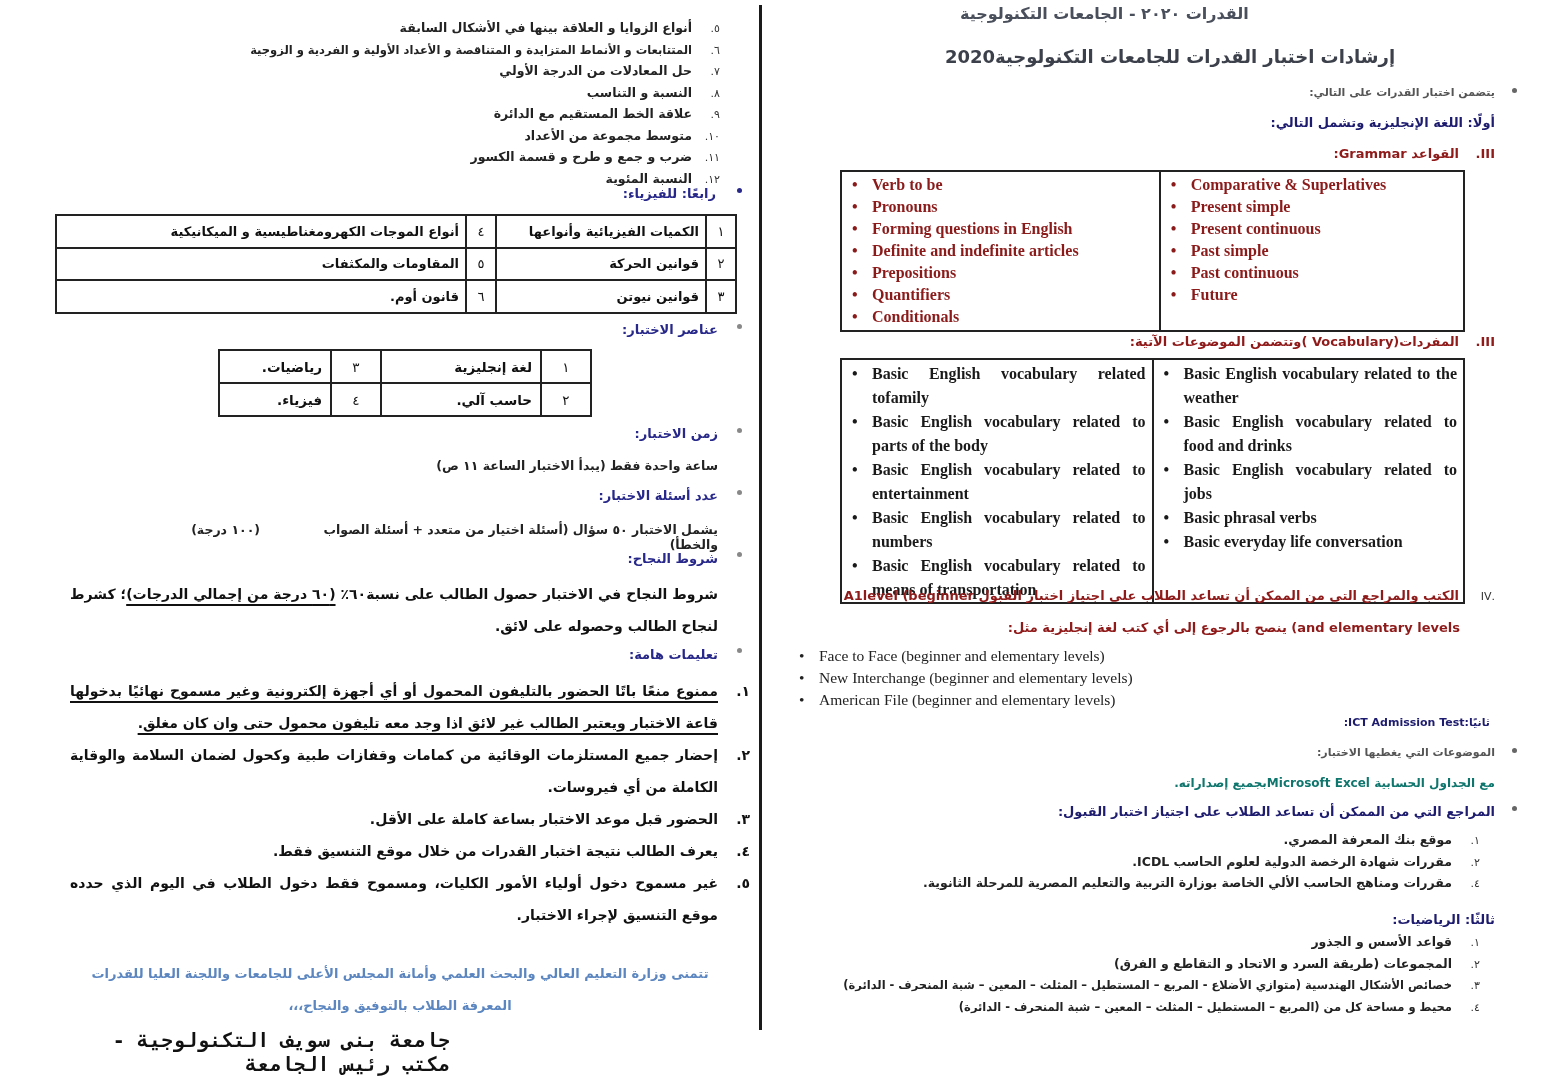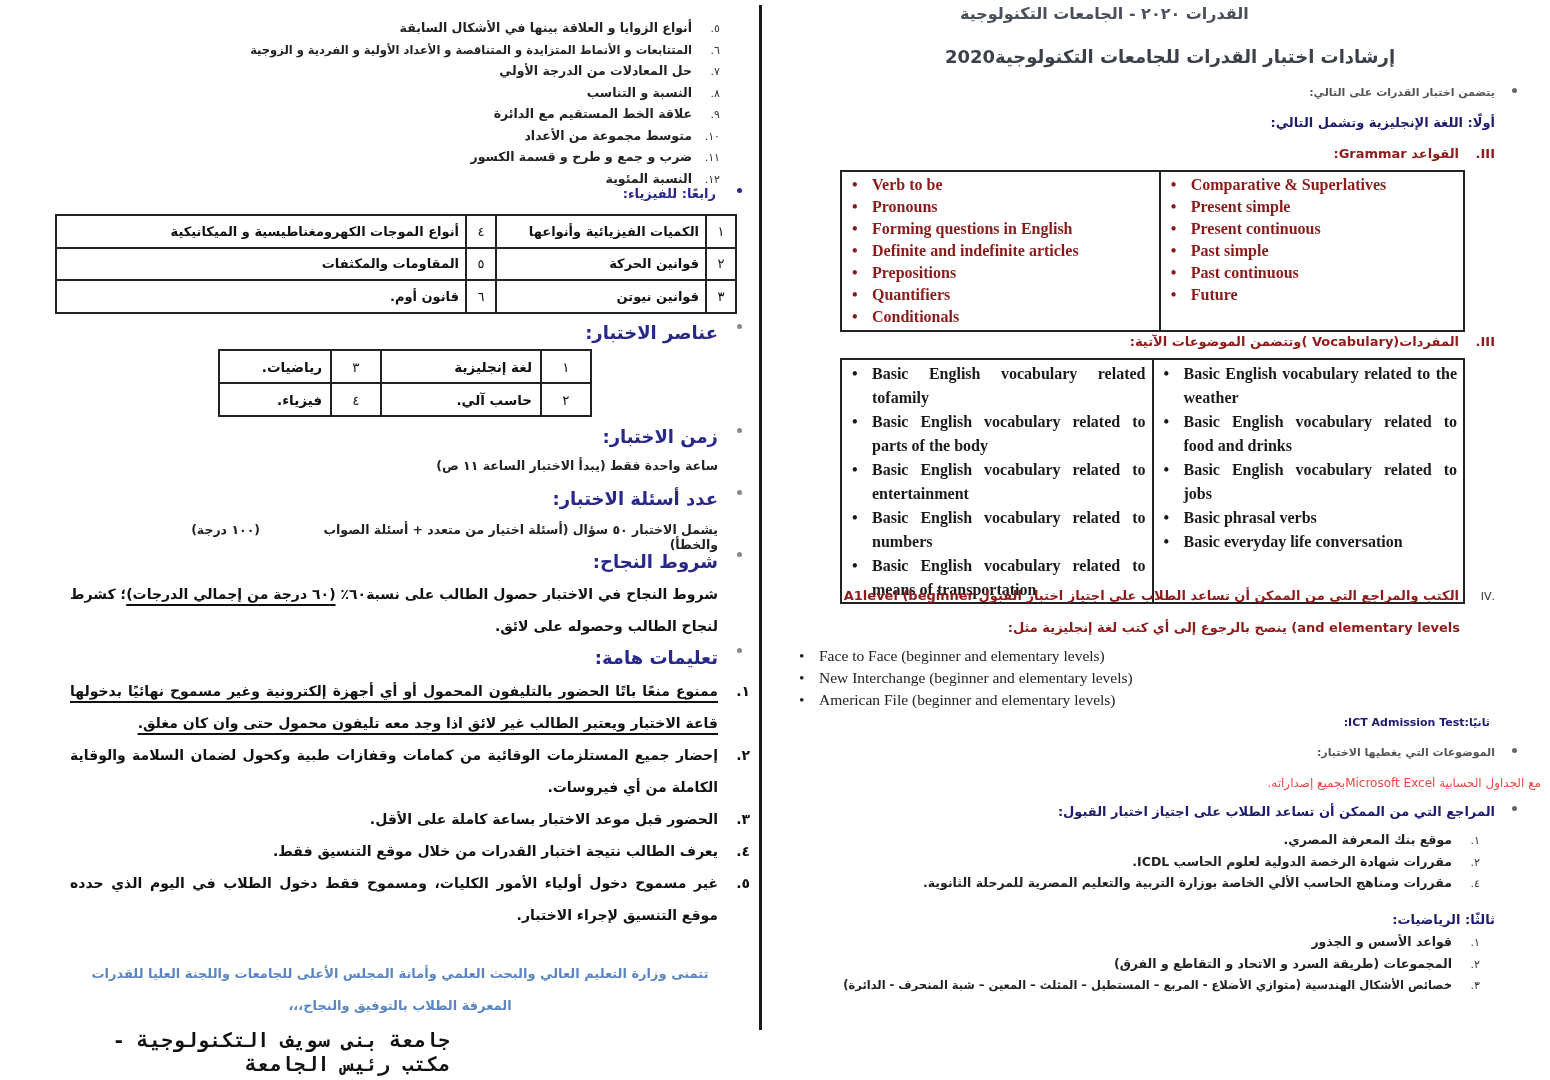--- a/index.html
+++ b/index.html
@@ -36,21 +36,21 @@
   .ar-list li .num { display: inline-block; width: 28px; font-weight: normal; color: #333; font-size: 11px; }
 
   
   table.phys { position: absolute; left: 55px; top: 214px; width: 682px; height: 100px; border-collapse: collapse; border: 2px solid #222; direction: rtl; }
   table.phys td { border: 2px solid #222; font-size: 13px; font-weight: bold; padding: 0 6px; text-align: right; }
   table.phys td.n { text-align: center; width: 30px; font-weight: normal; }
   table.parts { position: absolute; left: 218px; top: 349px; width: 374px; height: 68px; border-collapse: collapse; border: 2px solid #222; direction: rtl; }
   table.parts td { border: 2px solid #222; font-size: 13.5px; font-weight: bold; padding: 0 8px; text-align: right; }
   table.parts td.n { text-align: center; width: 50px; font-weight: normal; }
 
-  .lh { font-size: 18px; color: #27288a; font-weight: bold; }
+  .lh { font-size: 13px; color: #27288a; font-weight: bold; }
   .body-t { font-size: 12.5px; font-weight: bold; color: #222; }
   .instr { font-size: 14px; font-weight: bold; color: #111; line-height: 32px; text-align: justify; }
   .ul { text-decoration: underline; text-decoration-thickness: 2px; text-underline-offset: 5px; }
   .closing { font-size: 13px; font-weight: bold; color: #5b86c0; text-align: center; }
   .footer { font-size: 20px; font-weight: bold; color: #111; font-family: "DejaVu Sans Mono", monospace; }
 </style>
 </head>
 <body>
 
 <div class="divider"></div>
@@ -132,37 +132,38 @@
 <ul class="abs books" style="left:797px; top:645px; width:500px;">
   <li>Face to Face (beginner and elementary levels)</li>
   <li>New Interchange (beginner and elementary levels)</li>
   <li>American File (beginner and elementary levels)</li>
 </ul>
 
 <div class="abs rtl navy" style="left:1100px; top:716px; width:390px; font-size:11px;">ثانيًا:ICT Admission Test:</div>
 
 <div class="bullet-dot" style="left:1512px; top:748px;"></div>
 <div class="abs rtl gray-bullet" style="left:1100px; top:746px; width:395px;">الموضوعات التي يغطيها الاختبار:</div>
-<div class="abs rtl" style="left:1046px; top:776px; width:495px; font-size:12px; font-weight:normal; color:#ef4444;">مع الجداول الحسابية     Microsoft Excelبجميع إصداراته.</div>
+<div class="abs rtl" style="left:1000px; top:776px; width:495px; font-size:12px; font-weight:bold; color:#0f766e;">مع الجداول الحسابية     Microsoft Excelبجميع إصداراته.</div>
 
 <div class="bullet-dot" style="left:1512px; top:806px;"></div>
 <div class="abs rtl navy" style="left:1000px; top:804px; width:495px; font-size:13px;">المراجع التي من الممكن أن تساعد الطلاب على اجتياز اختبار القبول:</div>
 
 <ul class="abs ar-list" style="left:880px; top:830px; width:600px;">
   <li><span class="num">١.</span><span>موقع بنك المعرفة المصري.</span></li>
   <li><span class="num">٢.</span><span>مقررات شهادة الرخصة الدولية لعلوم الحاسب ICDL.</span></li>
   <li><span class="num">٤.</span><span>مقررات ومناهج الحاسب الألي الخاصة بوزارة التربية والتعليم المصرية للمرحلة الثانوية.</span></li>
 </ul>
 
 <div class="abs rtl navy" style="left:1200px; top:912px; width:295px; font-size:13px;">ثالثًا: الرياضيات:</div>
 
 <ul class="abs ar-list" style="left:840px; top:932px; width:640px;">
   <li><span class="num">١.</span><span>قواعد الأسس و الجذور</span></li>
   <li><span class="num">٢.</span><span>المجموعات (طريقة السرد و الاتحاد و التقاطع و الفرق)</span></li>
   <li style="font-size:11.5px;"><span class="num">٣.</span><span>خصائص الأشكال الهندسية (متوازي الأضلاع - المربع – المستطيل – المثلث – المعين – شبة المنحرف - الدائرة)</span></li>
+  <li style="font-size:11.5px;"><span class="num">٤.</span><span>محيط و مساحة كل من (المربع – المستطيل – المثلث – المعين – شبة المنحرف - الدائرة)</span></li>
 </ul>
 
 <ul class="abs ar-list" style="left:240px; top:18px; width:480px;">
   <li><span class="num">٥.</span><span>أنواع الزوايا و العلاقة بينها في الأشكال السابقة</span></li>
   <li style="font-size:11.5px;"><span class="num">٦.</span><span>المتتابعات و الأنماط المتزايدة و المتناقصة و الأعداد الأولية و الفردية و الزوجية</span></li>
   <li><span class="num">٧.</span><span>حل المعادلات من الدرجة الأولي</span></li>
   <li><span class="num">٨.</span><span>النسبة و التناسب</span></li>
   <li><span class="num">٩.</span><span>علاقة الخط المستقيم مع الدائرة</span></li>
   <li><span class="num">١٠.</span><span>متوسط مجموعة من الأعداد</span></li>
   <li><span class="num">١١.</span><span>ضرب و جمع و طرح و قسمة الكسور</span></li>

